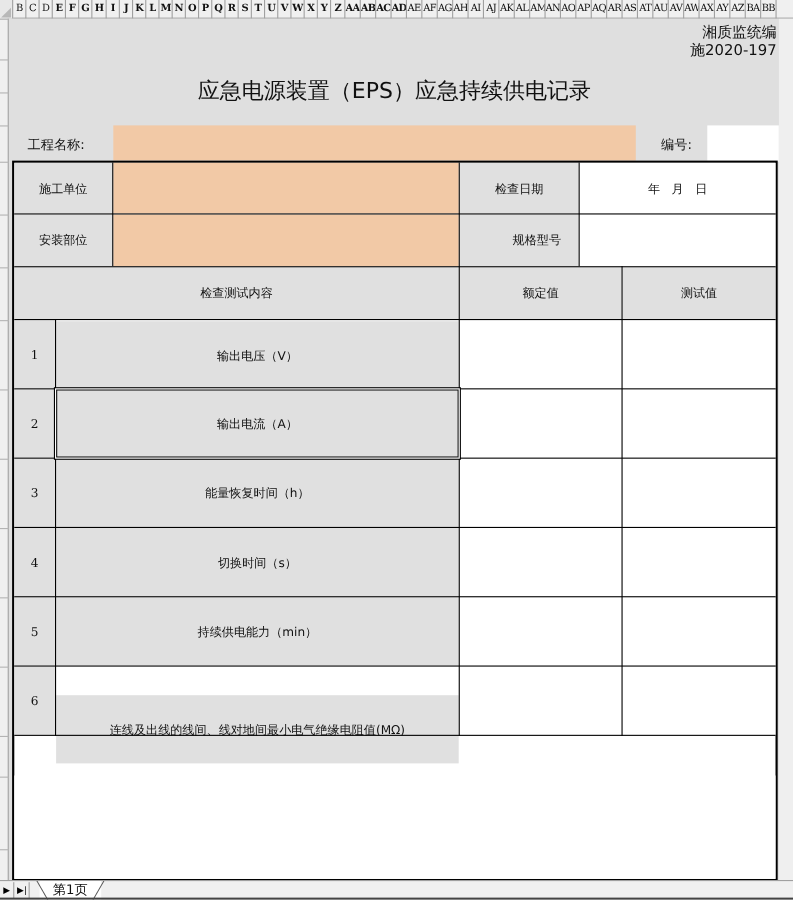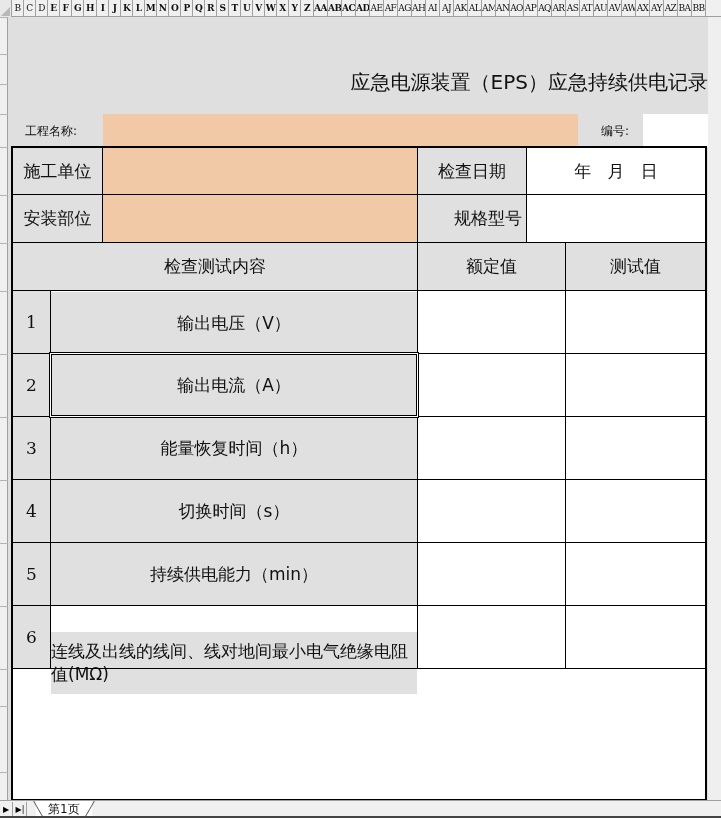--- a/index.html
+++ b/index.html
@@ -17,30 +17,30 @@
   .row-header { position: absolute; left: 0; top: 17px; width: 8px; height: 783px; background: #f0f0f0; border-right: 1px solid #a0a0a0; }
   .row-line { position: absolute; left: 0; width: 8px; height: 1px; background: #b4b4b4; }
 
   
   .right-strip { position: absolute; left: 708px; top: 17px; width: 13px; height: 783px; background: #efefef; }
 
   
   .sheet { position: absolute; left: 9px; top: 17px; width: 699px; height: 783px; background: #dfdfdf; }
 
   .org-code { position: absolute; right: 2px; top: 5px; text-align: right; font-size: 13.5px; line-height: 16px; color: #111; }
-  .title { position: absolute; left: 0; width: 699px; top: 52px; text-align: right; font-size: 20px; color: #111; }
+  .title { position: absolute; left: 0; width: 699px; top: 52px; text-align: center; font-size: 20px; color: #111; }
 
   .proj-label { position: absolute; left: 16px; top: 106px; font-size: 12px; }
   .proj-field { position: absolute; left: 94px; top: 97px; width: 475px; height: 33px; background: #f2c9a6; }
   .code-label { position: absolute; left: 592px; top: 106px; font-size: 12px; }
   .code-field { position: absolute; left: 634px; top: 97px; width: 65px; height: 33px; background: #fff; }
 
   
   .grid { position: absolute; left: 2px; top: 129px; width: 696px; border: 2px solid #000; background: #fff; }
-  .abs { position: absolute; font-size: 17px; display: flex; align-items: center; justify-content: center; }
+  .abs { position: absolute; font-size: 11px; display: flex; align-items: center; justify-content: center; }
   .cell-gray { background: #e0e0e0; }
   .cell-peach { background: #f2c9a6; }
   .cell-white { background: #fff; }
   .hl { position: absolute; height: 1px; background: #000; }
   .vl { position: absolute; width: 1px; background: #000; }
   .sel { position: absolute; border: 1px solid #000; outline: 1px solid #fff; box-shadow: 0 0 0 2px #000; }
 
   
   .tabbar { position: absolute; left: 0; top: 800px; width: 721px; height: 18px; background: #f0f0f0; border-top: 1px solid #a0a0a0; }
   .nav-btn { position: absolute; top: 1px; width: 13px; height: 15px; border-right: 1px solid #a0a0a0; font-size: 8px; line-height: 15px; text-align: center; color: #000; }
@@ -126,20 +126,24 @@
   <div class="row-line" style="top:526px"></div>
   <div class="row-line" style="top:589px"></div>
   <div class="row-line" style="top:652px"></div>
   <div class="row-line" style="top:689px"></div>
   <div class="row-line" style="top:755px"></div>
 </div>
 
 <div class="right-strip"></div>
 
 <div class="sheet">
+  <div class="org-code">
+    <div>湘质监统编</div>
+    <div>施2020-197</div>
+  </div>
   <div class="title">应急电源装置（EPS）应急持续供电记录</div>
 
   <div class="proj-label">工程名称:</div>
   <div class="proj-field"><span></span></div>
   <div class="code-label">编号:</div>
   <div class="code-field"><span></span></div>
 
   <div class="grid" style="height:655px;">
 
     <div class="abs cell-gray" style="left:0;top:0;width:89px;height:46px;">施工单位</div>

